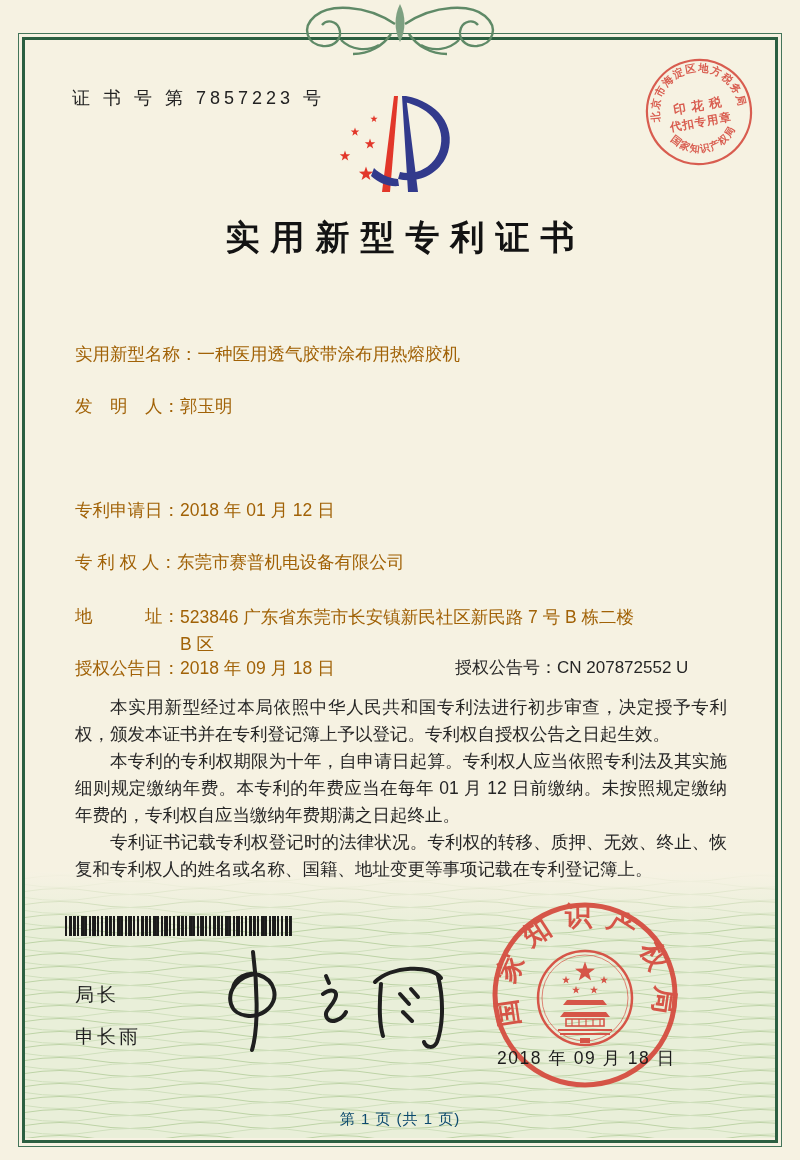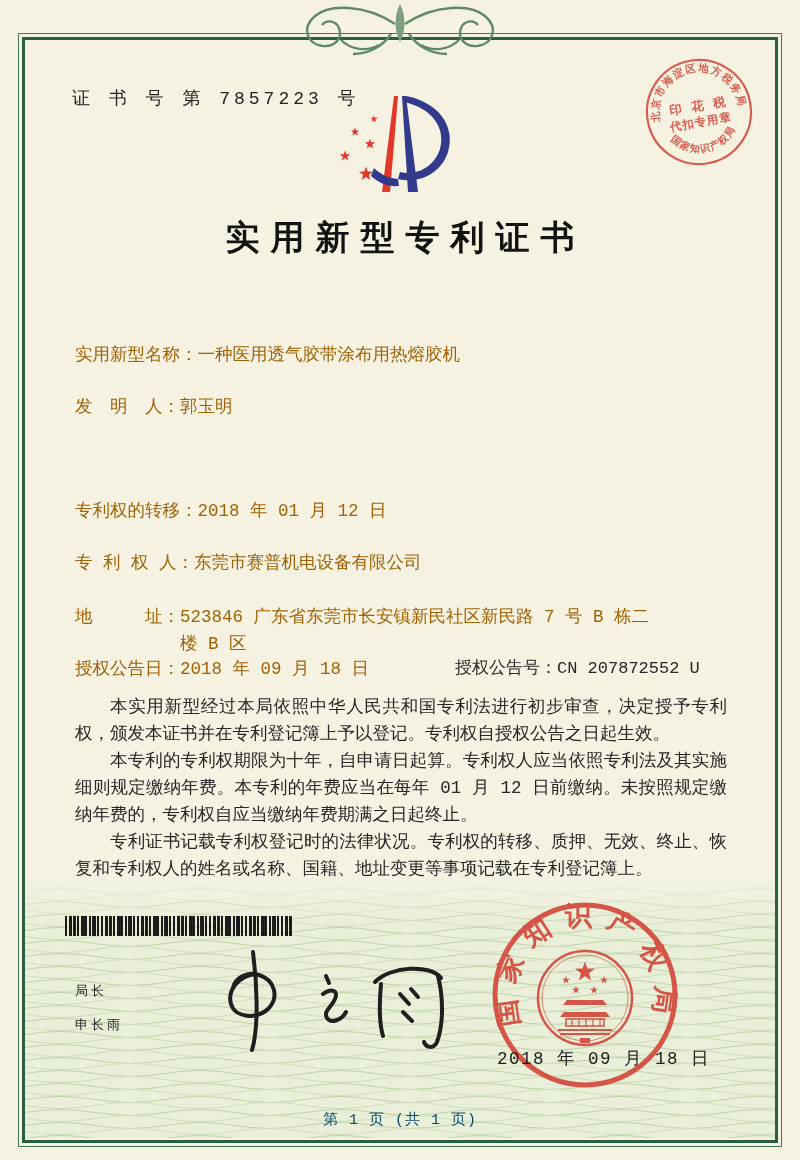--- a/index.html
+++ b/index.html
@@ -1,17 +1,17 @@
 <!DOCTYPE html>
 <html><head>
 <meta charset="utf-8">
 <style>
   html,body{margin:0;padding:0;background:#dfdbc9;}
   .page{position:relative;width:800px;height:1160px;margin:0 auto;background:#f6f2e2;
-        overflow:hidden;font-family:Liberation Mono, monospace;color:#262626;}
+        overflow:hidden;font-family:Liberation Sans, sans-serif;color:#262626;}
   
   .frame{position:absolute;left:18px;top:33px;width:762px;height:1112px;border:1px solid #44755a;}
   .frame-inner{position:absolute;inset:3px;border:3px solid #2b5f41;}
   
   .green-zone{position:absolute;left:25px;top:872px;width:750px;height:266px;}
   .green-zone svg{display:block;width:100%;height:100%;}
   .green-fade{position:absolute;left:25px;top:872px;width:750px;height:55px;
               background:linear-gradient(#f6f2e3,rgba(246,242,227,0));}
   .cert-no{position:absolute;left:72px;top:86px;font-size:18px;letter-spacing:4px;color:#222;}
   .logo{position:absolute;left:330px;top:82px;width:140px;height:128px;}
@@ -24,21 +24,21 @@
   .row-addr .val{width:470px;line-height:27px;}
   .grant-right{position:absolute;left:455px;font-size:17px;}
   .paras{position:absolute;left:75px;top:694px;width:652px;font-size:17.5px;line-height:27px;
          text-align:justify;color:#262626;}
   .paras p{margin:0;text-indent:2em;}
   .barcode{position:absolute;left:65px;top:916px;width:227px;height:20px;
     background:
       repeating-linear-gradient(90deg,#1b1b1b 0 2px,rgba(0,0,0,0) 2px 4px),
       repeating-linear-gradient(90deg,#1b1b1b 0 1px,rgba(0,0,0,0) 1px 6px),
       repeating-linear-gradient(90deg,#242424 0 2px,rgba(0,0,0,0) 2px 9px);}
-  .director{position:absolute;left:75px;top:982px;font-size:13px;letter-spacing:3px;color:#1e1e1e;}
+  .director{position:absolute;left:75px;top:982px;font-size:19px;letter-spacing:3px;color:#1e1e1e;}
   .director div{margin-bottom:16px;}
   .signature{position:absolute;left:195px;top:942px;width:270px;height:118px;}
   .big-seal{position:absolute;left:480px;top:890px;width:220px;height:220px;opacity:.92;}
   .issue-date{position:absolute;left:497px;top:1046px;font-size:17.5px;letter-spacing:1.5px;color:#1c1c1c;}
   .page-footer{position:absolute;left:0;top:1110px;width:100%;text-align:center;
                font-size:15px;letter-spacing:1px;color:#0c4a6e;}
   .ornament{position:absolute;left:245px;top:0;width:310px;height:58px;}
 </style>
 </head>
 <body>
@@ -119,21 +119,21 @@
 
   <div class="row" style="top:342px">
     <span class="lab">实用新型名称：</span>
     <span class="val">一种医用透气胶带涂布用热熔胶机</span>
   </div>
   <div class="row" style="top:394px">
     <span class="lab">发　明　人：</span>
     <span class="val">郭玉明</span>
   </div>
   <div class="row" style="top:498px">
-    <span class="lab">专利权的转移：</span>
+    <span class="lab">专利申请日：</span>
     <span class="val">2018 年 01 月 12 日</span>
   </div>
   <div class="row" style="top:550px">
     <span class="lab">专 利 权 人：</span>
     <span class="val">东莞市赛普机电设备有限公司</span>
   </div>
   <div class="row row-addr" style="top:604px">
     <span class="lab">地　　　址：</span>
     <span class="val">523846 广东省东莞市长安镇新民社区新民路 7 号 B 栋二楼 B 区</span>
   </div>

